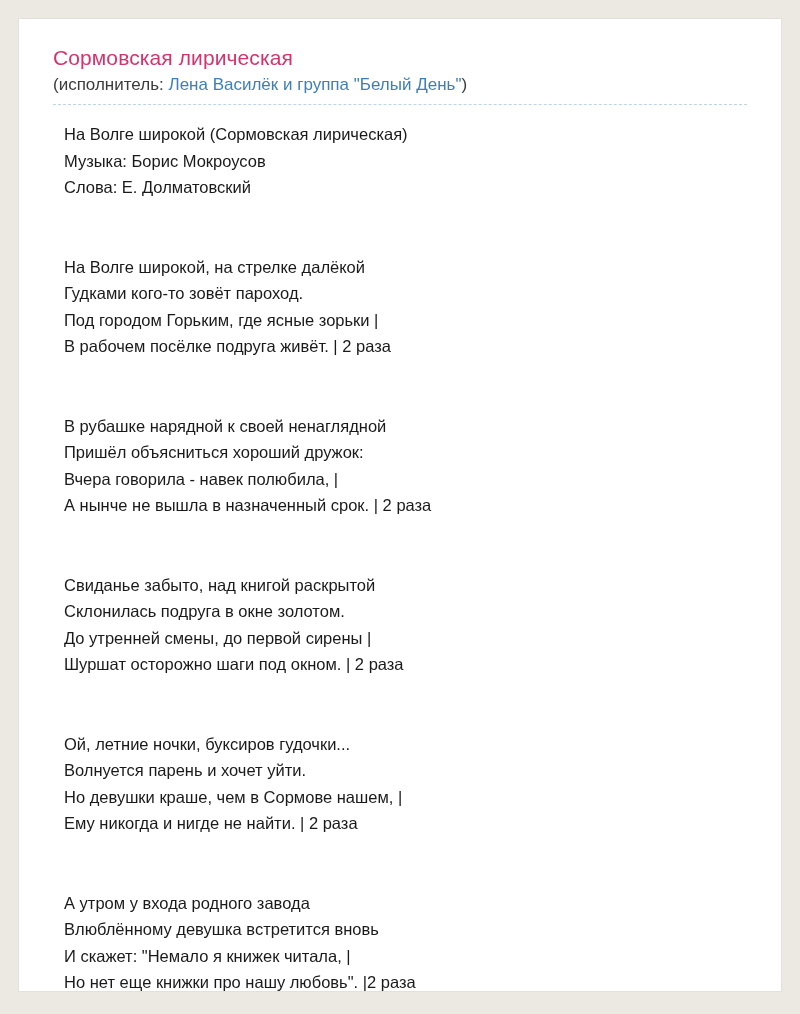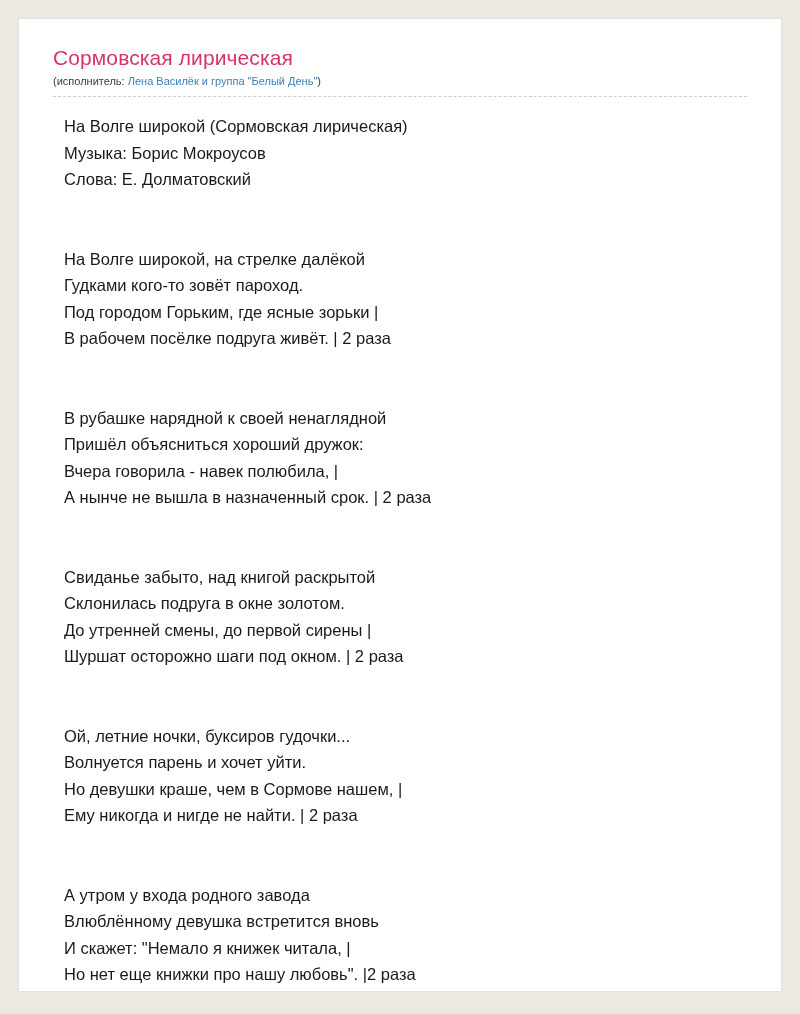--- a/index.html
+++ b/index.html
@@ -33,21 +33,21 @@
   }
   .song-title {
     color: #d6336c;
     font-size: 21px;
     line-height: 26px;
     font-weight: normal;
     margin: 0 0 4px 0;
     letter-spacing: 0.1px;
   }
   .performer-line {
-    font-size: 11px;
+    font-size: 17px;
     color: #3b3b3b;
     padding-bottom: 9px;
     border-bottom: 1px dashed #bfd4e4;
     margin-bottom: 16px;
   }
   .performer-link {
     color: #3f7fb8;
     text-decoration: none;
   }
   .lyrics {

